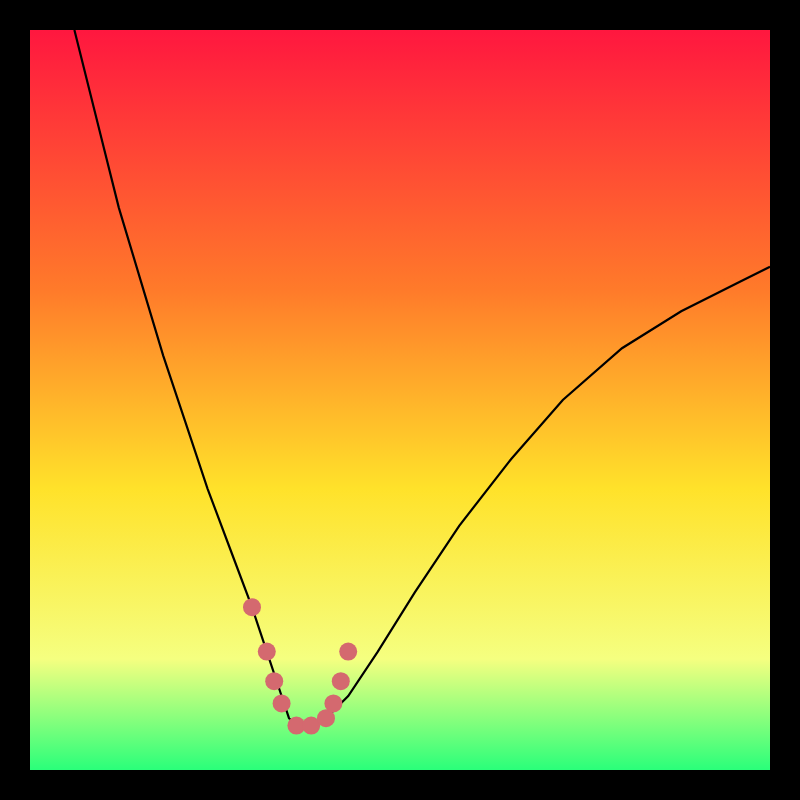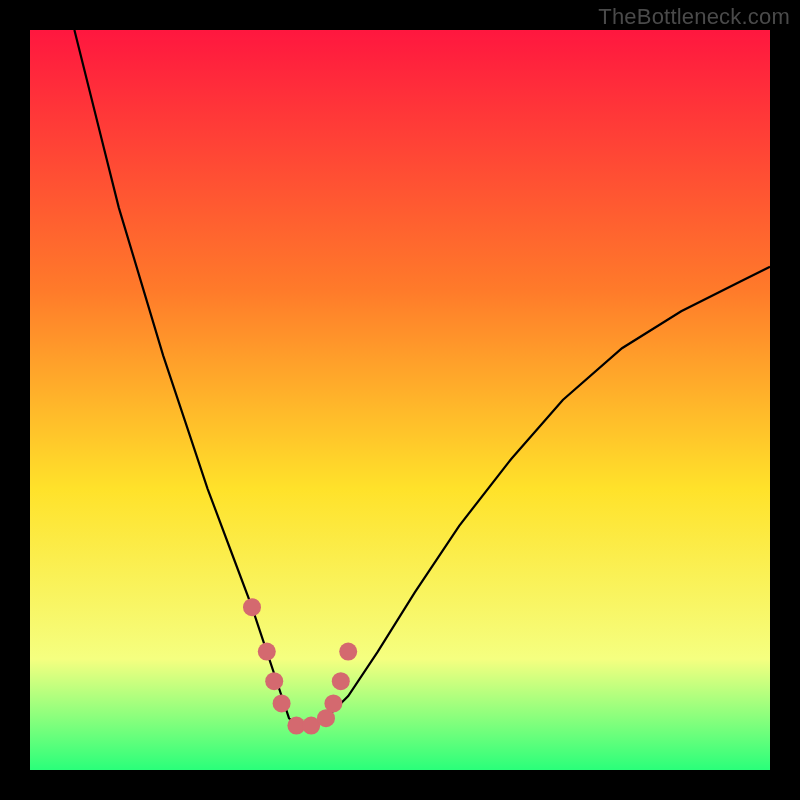--- a/index.html
+++ b/index.html
@@ -37,21 +37,20 @@
   .plot svg {
     width: 100%;
     height: 100%;
     display: block;
   }
 </style>
 </head>
 <body>
 
 <div class="frame">
-  <div class="watermark">TheBottleneck.com</div>
   <div class="plot">
     <svg viewBox="0 0 740 740" preserveAspectRatio="none">
       <defs>
         <linearGradient id="bg-grad" x1="0" y1="0" x2="0" y2="1">
           <stop id="g0" offset="0%" stop-color="#ff173f"></stop>
           <stop id="g1" offset="35%" stop-color="#ff7a2a"></stop>
           <stop id="g2" offset="62%" stop-color="#ffe22a"></stop>
           <stop id="g3" offset="85%" stop-color="#f5ff80"></stop>
           <stop id="g4" offset="100%" stop-color="#2aff7a"></stop>
         </linearGradient>

